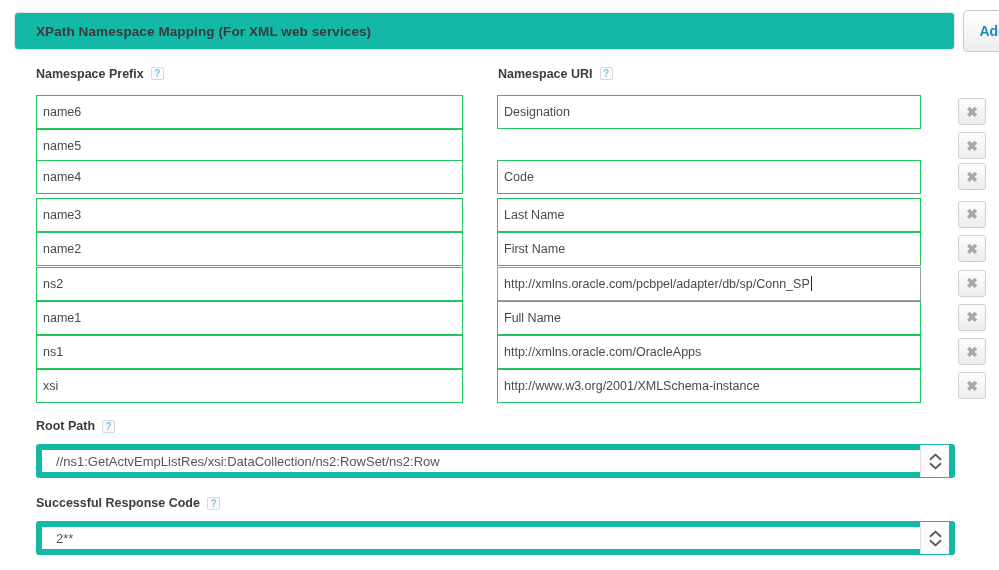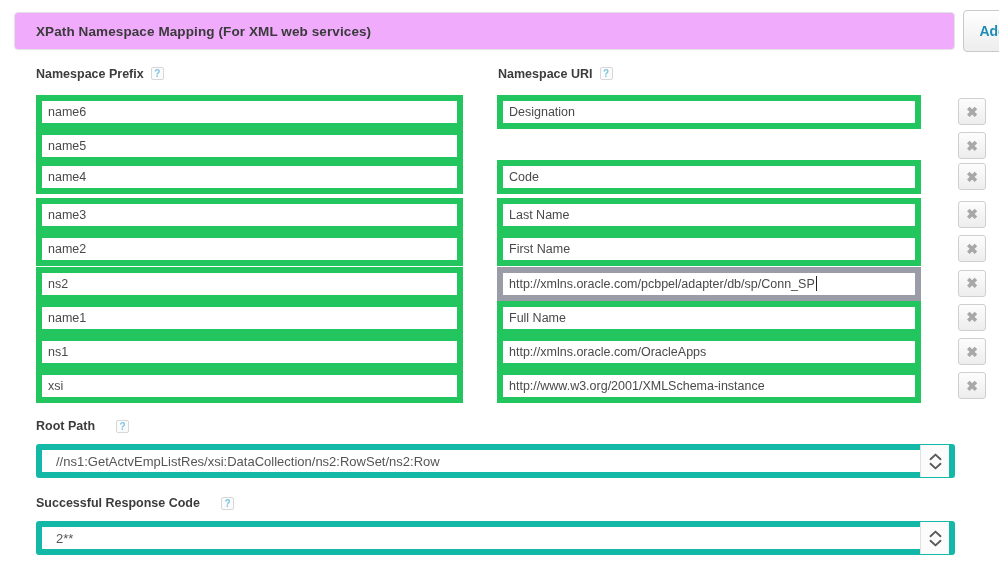--- a/index.html
+++ b/index.html
@@ -18,21 +18,21 @@
   }
 
   
   .panel-header {
     position: absolute;
     left: 14px;
     top: 12px;
     width: 941px;
     height: 38px;
     box-sizing: border-box;
-    background: #f0abfc;
+    background: #14b8a6;
     border: 1px solid #e3e3e6;
     border-radius: 4px;
     display: flex;
     align-items: center;
     padding-left: 21px;
   }
   .panel-title {
     font-size: 13.5px;
     font-weight: bold;
     color: #3a3a3a;
@@ -102,21 +102,21 @@
     position: absolute;
     left: 0;
     width: 999px;
     height: 34px;
   }
   .cell-input {
     position: absolute;
     box-sizing: border-box;
     height: 34px;
     background: #ffffff;
-    border: 6px solid #22c55e;
+    border: 1px solid #22c55e;
     font-family: "Liberation Sans", sans-serif;
     font-size: 12.5px;
     color: #4a4a4a;
     padding: 0 6px;
     display: flex;
     align-items: center;
     white-space: nowrap;
     overflow: hidden;
     outline: none;
     cursor: text;
@@ -151,21 +151,21 @@
     font-weight: bold;
     cursor: pointer;
     line-height: 1;
   }
 
   
   .field-label {
     position: absolute;
     display: flex;
     align-items: flex-end;
-    gap: 21px;
+    gap: 7px;
     font-size: 12.5px;
     font-weight: bold;
     color: #3c3c3c;
     white-space: nowrap;
   }
   .field-label.root   { left: 36px; top: 419px; }
   .field-label.status { left: 36px; top: 496px; }
 
   .spin-field {
     position: absolute;

